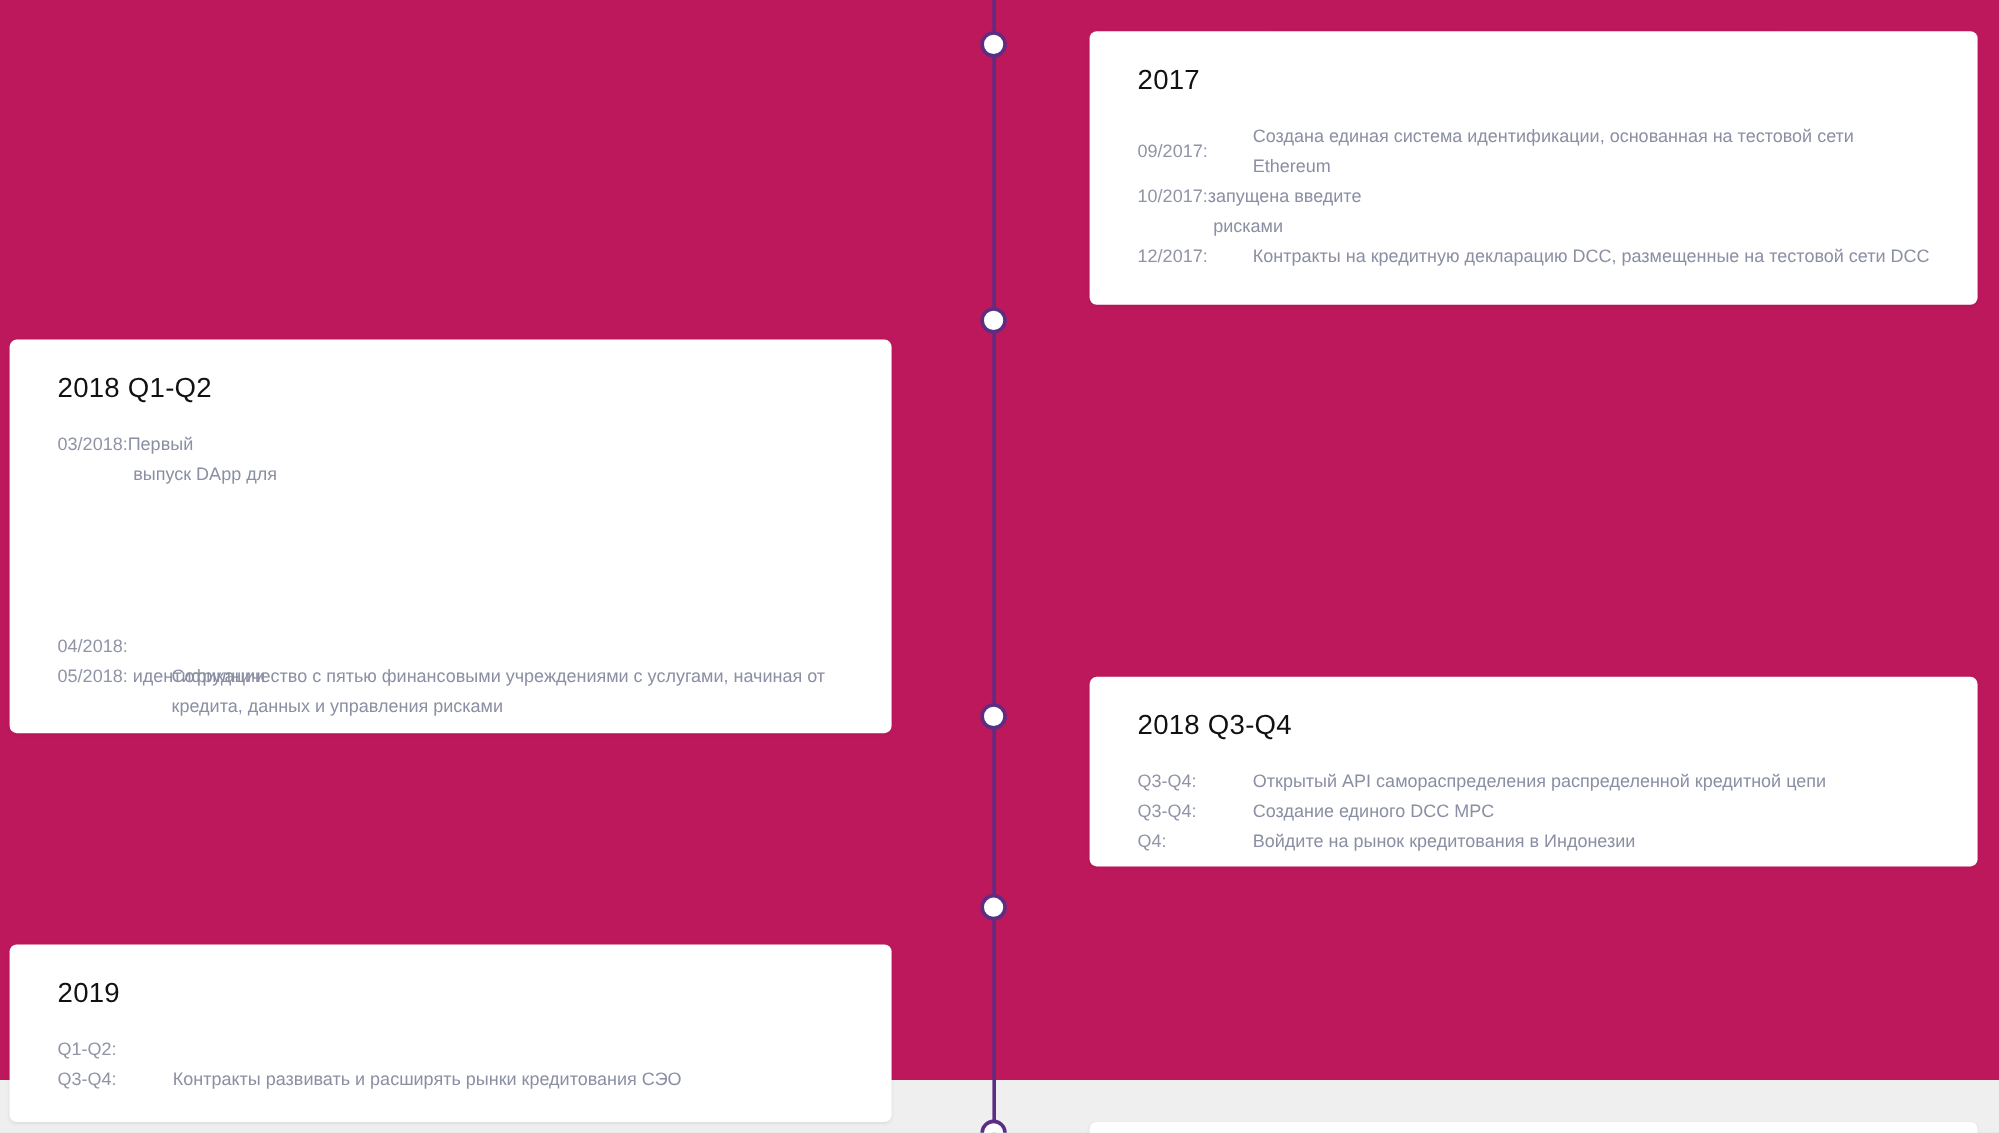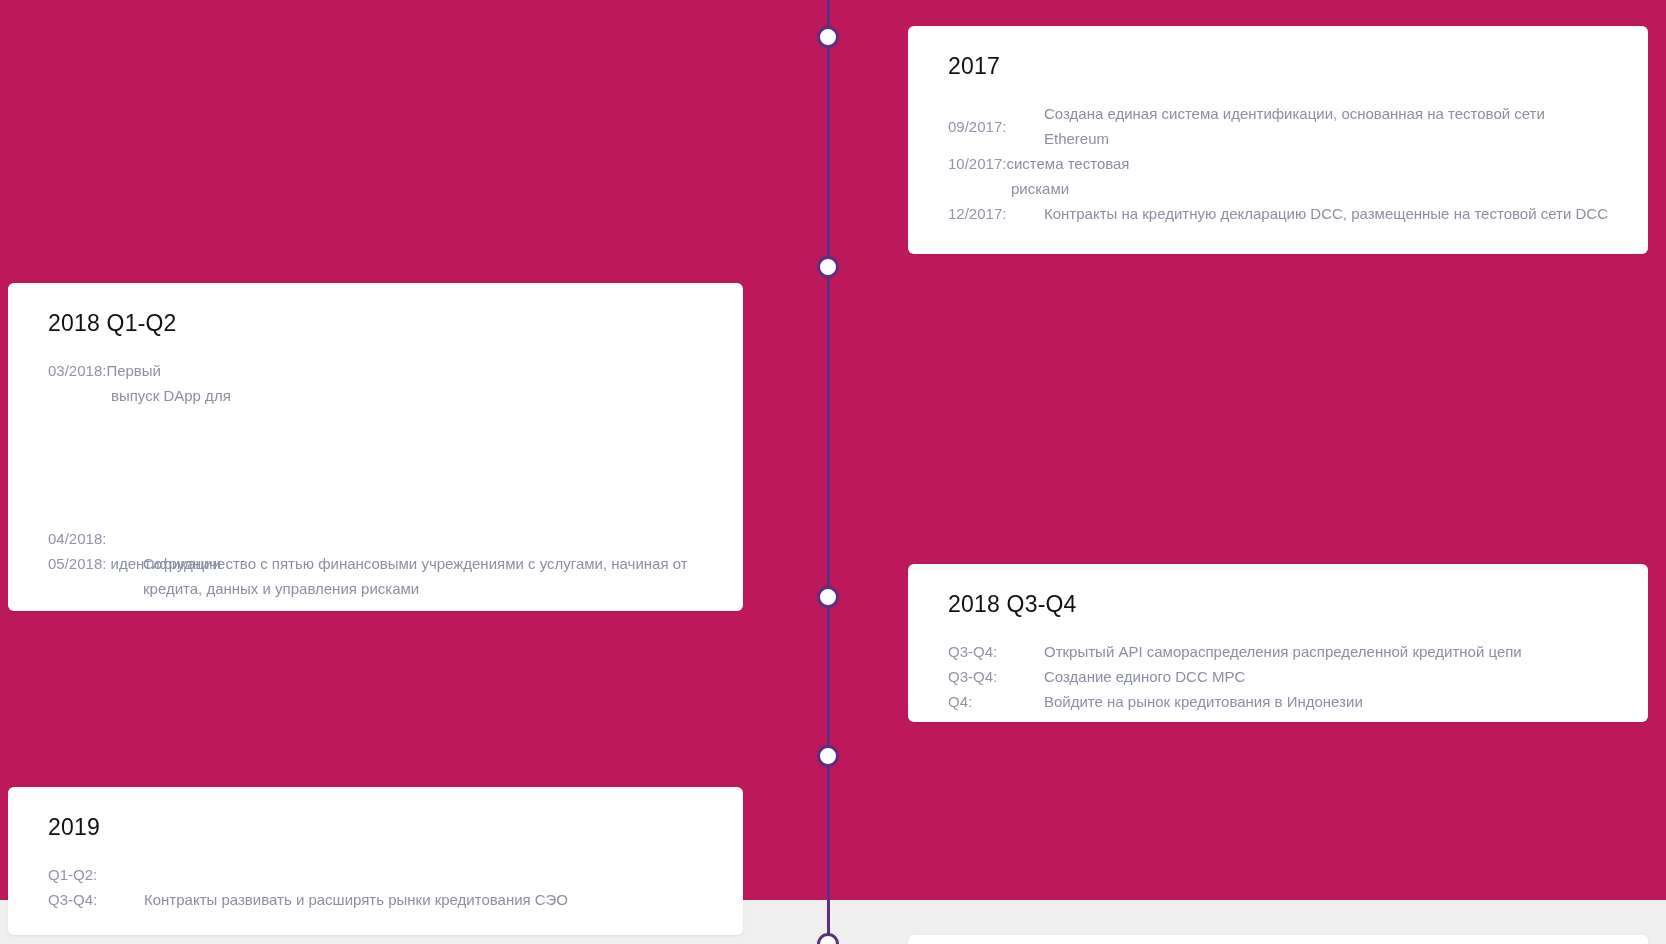--- a/index.html
+++ b/index.html
@@ -141,21 +141,21 @@
 
         <div class="event-row">
           <span class="event-date">09/2017:</span>
           <span class="event-text">
             <span>Создана единая система идентификации, основанная на тестовой сети</span>
             <span class="event-text-indent" style="padding-left:0;">Ethereum</span>
           </span>
         </div>
 
         <div class="event-row tight">
-          <span class="event-date">10/2017:</span><span class="event-text">система тестовая</span>
+          <span class="event-date">10/2017:</span><span class="event-text">запущена введите</span>
           <span class="event-text-indent">рисками</span>
         </div>
 
         <div class="event-row">
           <span class="event-date">12/2017:</span>
           <span class="event-text">
             <span>Контракты на кредитную декларацию DCC, размещенные на тестовой сети</span>
             <span class="event-text-indent" style="padding-left:0;">DCC</span>
           </span>
         </div>

